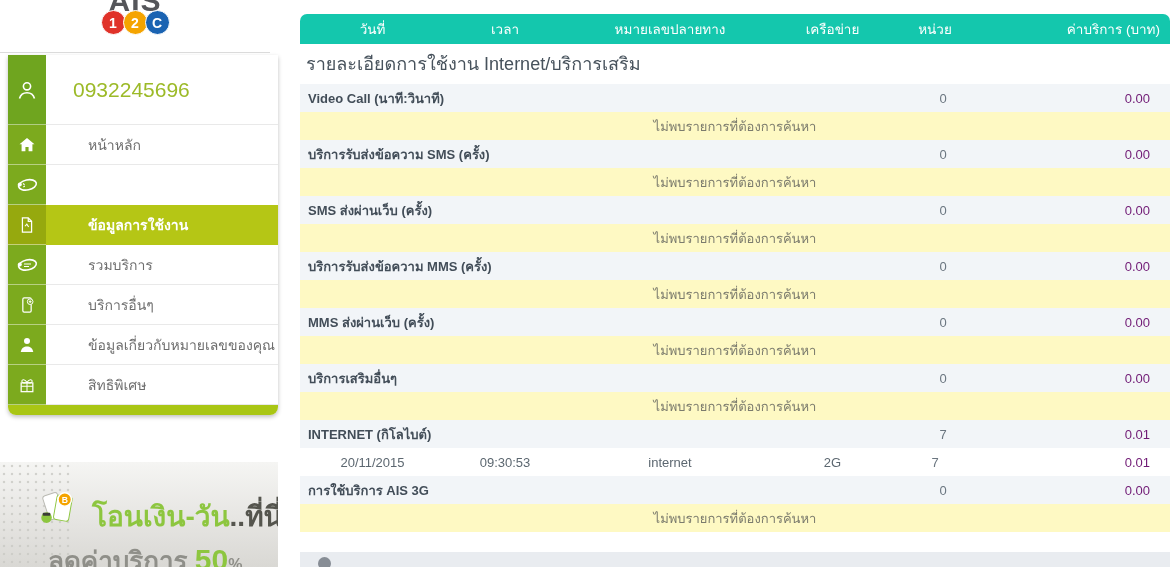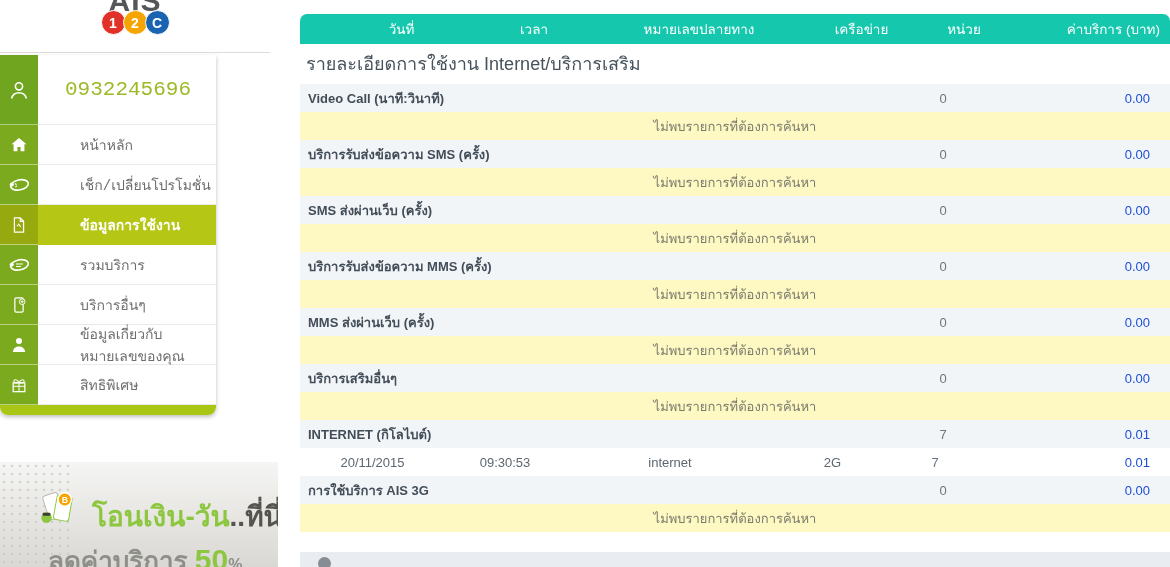--- a/index.html
+++ b/index.html
@@ -12,21 +12,21 @@
   .sidebar{position:absolute;left:0;top:0;width:270px;height:567px;border-radius:10px;}
   .logo-area{position:relative;height:52px;background:#fff;border-bottom:1px solid #dcdcdc;overflow:hidden;}
   .ais-text{position:absolute;top:-16px;left:0;width:270px;text-align:center;font-size:30px;font-weight:bold;color:#55565a;letter-spacing:1px;}
   .circles{position:absolute;top:10px;left:0;width:270px;display:flex;justify-content:center;}
   .logo-circle{width:23px;height:23px;border-radius:50%;color:#fff;font-size:14px;font-weight:bold;
     display:flex;align-items:center;justify-content:center;border:1px solid #fff;margin-left:-3px;}
   .logo-circle:first-child{margin-left:0;}
   .c-red{background:#e03229;}
   .c-orange{background:#f5a400;}
   .c-blue{background:#1a63b2;}
-  .menu-card{position:absolute;top:55px;left:0;width:216px;box-shadow:0 2px 4px rgba(0,0,0,.25);border-radius:0 0 8px 8px;font-family:Liberation Mono, monospace;}
+  .menu-card{position:absolute;top:55px;left:8px;width:270px;box-shadow:0 2px 4px rgba(0,0,0,.25);border-radius:0 0 8px 8px;}
   .user-row{height:70px;display:flex;}
   .user-icon-cell{width:38px;background:#6fa51f;display:flex;align-items:center;justify-content:center;border-bottom:1px solid rgba(255,255,255,.45);}
   .user-info{flex:1;background:#fff;display:flex;align-items:center;padding-left:27px;
     color:#9cba28;font-size:21px;border-bottom:1px solid #e9e9e9;}
   .menu-item{height:40px;display:flex;cursor:pointer;}
   .mi-icon{width:38px;background:#7caa1e;display:flex;align-items:center;justify-content:center;border-bottom:1px solid rgba(255,255,255,.45);}
   .mi-label{flex:1;background:#fff;color:#6e6e6e;font-size:14px;display:flex;align-items:center;
     padding-left:42px;border-bottom:1px solid #e9e9e9;}
   .menu-item.active .mi-icon{background:#96a90e;}
   .menu-item.active .mi-label{background:#b5c615;color:#fff;border-bottom-color:#b5c615;font-weight:bold;}
@@ -39,30 +39,30 @@
   .banner-icon{position:absolute;left:36px;top:24px;}
   .banner-line1{position:absolute;top:32px;left:92px;font-size:28px;font-weight:bold;white-space:nowrap;}
   .banner-line1 .hl{color:#8dc63f;}
   .banner-line1 .rest{color:#55554e;}
   .banner-line2{position:absolute;top:78px;left:48px;font-size:26px;font-weight:bold;color:#8f8f89;white-space:nowrap;}
   .banner-line2 .hl{color:#8dc63f;font-size:30px;}
   .banner-line2 .pct{font-size:16px;color:#8f8f89;}
   
   .main-table{position:absolute;left:300px;top:14px;width:870px;}
   .thead{height:30px;background:#14c7ad;border-radius:7px 7px 0 0;display:flex;align-items:center;
-    color:#fff;font-size:13.5px;padding-left:29px;}
+    color:#fff;font-size:13.5px;}
   .hc{text-align:center;}
   .h1{width:145px;} .h2{width:120px;} .h3{width:210px;} .h4{width:115px;} .h5{width:90px;}
   .h6{flex:1;text-align:right;padding-right:10px;}
   .section-title{height:40px;line-height:40px;padding-left:6px;color:#47525c;font-size:18px;}
   .row{height:28px;display:flex;align-items:center;font-size:13px;}
   .row.cat{background:#f2f5f8;}
   .cat-label{width:590px;padding-left:8px;font-weight:bold;color:#424d58;}
   .c5{width:90px;text-align:center;color:#6b7680;}
-  .c6{flex:1;text-align:right;padding-right:20px;color:#1d4ed8;}
+  .c6{flex:1;text-align:right;padding-right:20px;color:#701a75;}
   .row.msg{justify-content:center;color:#7b7b6d;background:#fef9c3;}
   .row.data{background:#fff;color:#5c6770;}
   .d1{width:145px;text-align:center;} .d2{width:120px;text-align:center;}
   .d3{width:210px;text-align:center;} .d4{width:115px;text-align:center;}
   
   .footer-band{position:absolute;left:300px;top:552px;width:870px;height:15px;background:#e9ecf0;}
   .footer-circle{position:absolute;left:18px;top:5px;width:13px;height:13px;border-radius:50%;background:#878d95;}
 </style>
 </head>
 <body>
@@ -97,21 +97,20 @@
           <div class="mi-label">หน้าหลัก</div>
         </div>
         <div class="menu-item">
           <div class="mi-icon">
             <svg viewBox="0 0 24 24" width="24" height="24">
               <ellipse cx="12.5" cy="12" rx="9" ry="5" fill="none" stroke="#fff" stroke-width="1.6" transform="rotate(-12 12 12)"></ellipse>
               <circle cx="4.8" cy="11.5" r="2" fill="#fff"></circle>
               <path d="M8 10.5l1.6 1.2M8.4 14l1.4-1" stroke="#fff" stroke-width="1.2" fill="none"></path>
             </svg>
           </div>
-          <div class="mi-label">เช็ก/เปลี่ยนโปรโมชั่น</div>
         </div>
         <div class="menu-item active">
           <div class="mi-icon">
             <svg viewBox="0 0 24 24" width="20" height="20">
               <path d="M6.5 3.5h7l4 4v13h-11z" fill="none" stroke="#fff" stroke-width="1.5"></path>
               <path d="M13.5 3.5v4h4" fill="none" stroke="#fff" stroke-width="1.5"></path>
               <path d="M9.5 13.5l2.3-2.5 2.2 3.5" fill="none" stroke="#fff" stroke-width="1.3"></path>
             </svg>
           </div>
           <div class="mi-label">ข้อมูลการใช้งาน</div>

